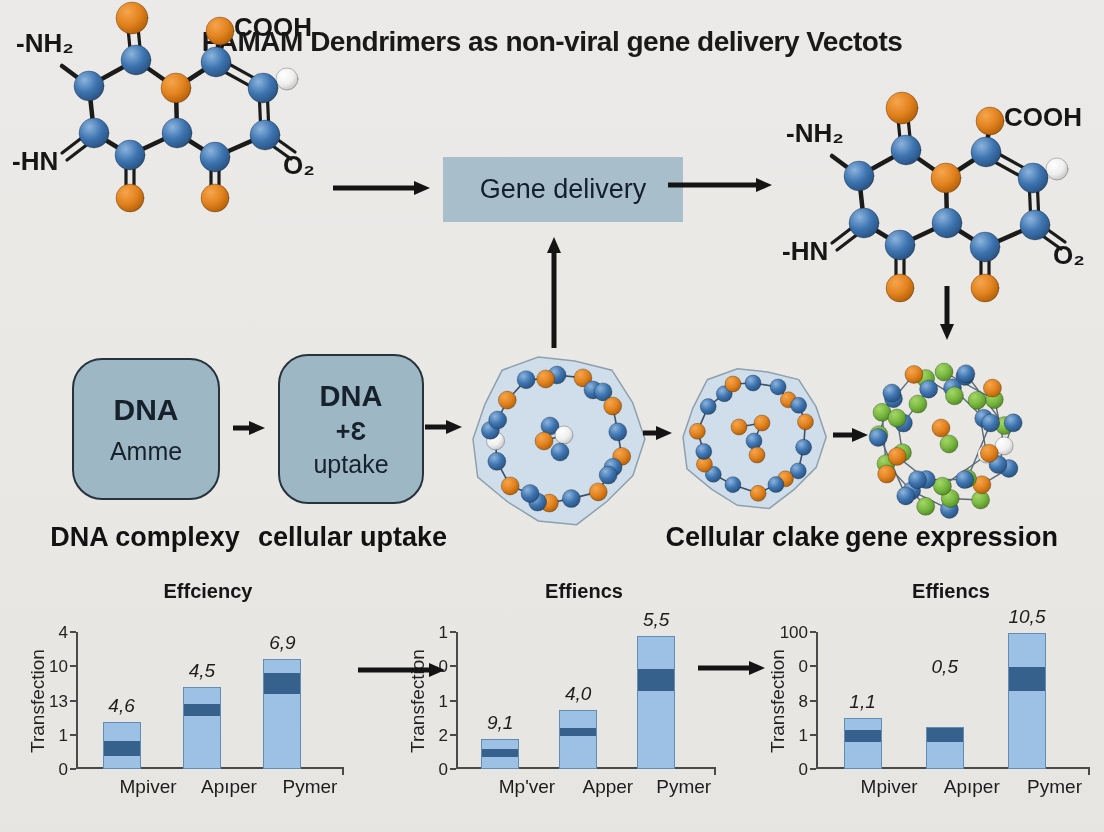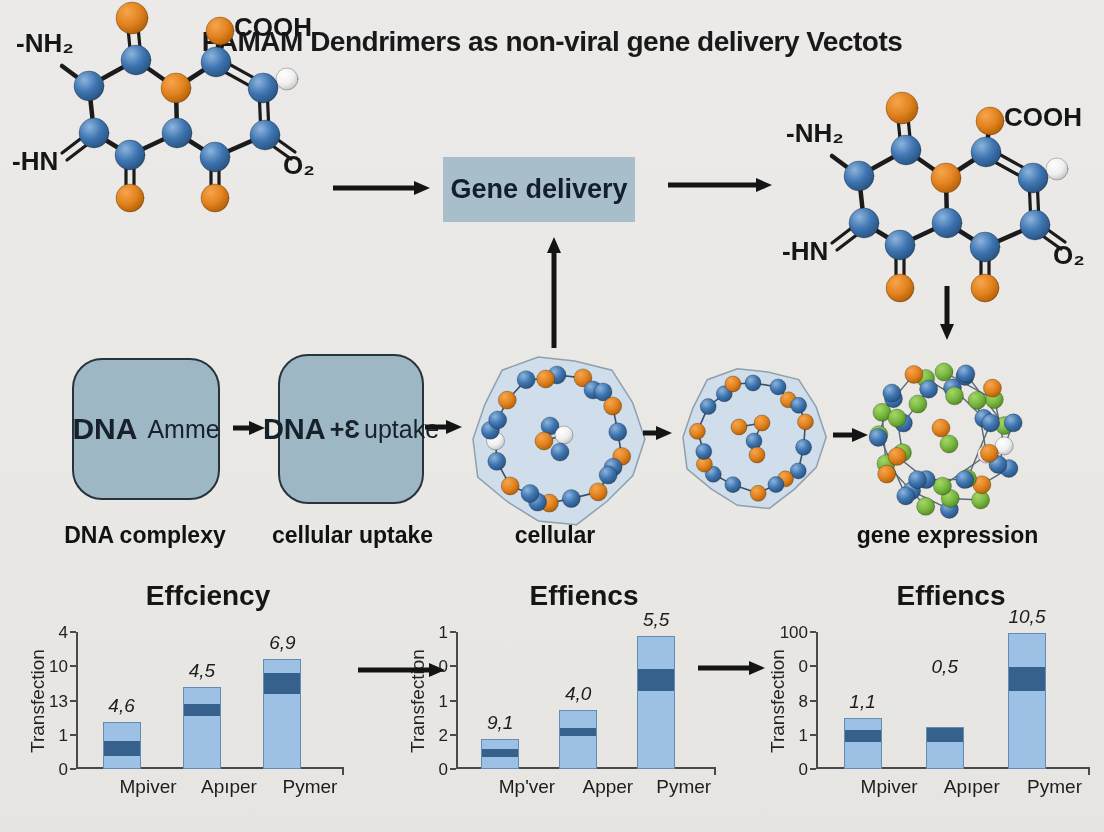--- a/index.html
+++ b/index.html
@@ -21,44 +21,44 @@
     font-size: 28px; font-weight: 700;
     color: #191919; letter-spacing: -0.5px;
   }
   .mol-wrap { width: 330px; height: 240px; }
   .mol-label {
     position: absolute;
     font-size: 26px; font-weight: 600; color: #161616;
     white-space: nowrap;
   }
   .gene-box {
-    left: 443px; top: 157px; width: 192px; height: 65px;
+    left: 443px; top: 157px; width: 240px; height: 65px;
     background: #a9becb;
     display: flex; align-items: center; justify-content: center;
-    font-size: 27px; font-weight: 700; color: #131f2b;
+    font-size: 27px; font-weight: 400; color: #131f2b;
   }
   .dna-box {
     background: #9db7c5;
     border: 2.5px solid #27333d;
     border-radius: 30px;
-    display: flex; flex-direction: row;
+    display: flex; flex-direction: column;
     align-items: center; justify-content: center;
     gap: 10px; color: #16212b;
   }
   .dna-box .l1 { font-size: 30px; font-weight: 800; }
   .dna-box .l2 { font-size: 25px; font-weight: 500; }
   .dna-box .l3 { font-size: 25px; font-weight: 500; }
   .stage-label {
-    font-size: 23px; font-weight: 700; color: #121212;
+    font-size: 27px; font-weight: 700; color: #121212;
     text-align: center; white-space: nowrap;
   }
   .chart { position: absolute; height: 234px; }
   .chart-title {
     position: absolute; top: 2px; left: 40px; right: 0;
-    text-align: center; font-size: 28px; font-weight: 700; color: #161616;
+    text-align: center; font-size: 20px; font-weight: 700; color: #161616;
   }
   .ylabel {
     position: absolute;
     width: 150px; height: 22px;
     text-align: center;
     font-size: 19px; color: #222;
     transform: translate(-50%, -50%) rotate(-90deg);
   }
   .plot-area {
     position: absolute;
@@ -369,21 +369,21 @@
         <circle cx="45.38920267635699" cy="71.04437611281438" r="9" fill="url(#gB)" stroke="rgba(0,0,0,0.25)" stroke-width="1"></circle>
         <circle cx="39.05387654303861" cy="66.09133146314569" r="9" fill="url(#gG)" stroke="rgba(0,0,0,0.25)" stroke-width="1"></circle>
         <circle cx="59.90783846303722" cy="52.026697463287896" r="9" fill="url(#gG)" stroke="rgba(0,0,0,0.25)" stroke-width="1"></circle>
         <circle cx="70.63278495436045" cy="37.12997332826479" r="9" fill="url(#gB)" stroke="rgba(0,0,0,0.25)" stroke-width="1"></circle>
         <circle cx="83" cy="76" r="9" fill="url(#gO)" stroke="rgba(0,0,0,0.25)" stroke-width="1"></circle>
         <circle cx="91" cy="92" r="9" fill="url(#gG)" stroke="rgba(0,0,0,0.25)" stroke-width="1"></circle>
       </svg></div>
 
   <div class="abs stage-label" style="left:40px;top:522px;width:210px">DNA complexy</div>
   <div class="abs stage-label" style="left:250px;top:522px;width:205px">cellular uptake</div>
-  <div class="abs stage-label" style="left:480px;top:522px;width:150px">cellular</div>
+  <div class="abs stage-label" style="left:660px;top:522px;width:185px">Cellular clake</div>
   <div class="abs stage-label" style="left:845px;top:522px;width:205px">gene expression</div>
 
   <div class="chart" style="left:18px;top:578px;width:340px">
       <div class="chart-title">Effciency</div>
       <div class="ylabel" style="left: 20px; top: 122.5px;">Transfection</div>
       <div class="plot-area" style="left: 58px; top: 54px; width: 268px; height: 137px;"></div>
       <div class="ytick" style="left: 4px; top: 45px;">4</div>
       <div class="ytick-mark" style="left: 52px; top: 53px;"></div>
       <div class="ytick" style="left: 4px; top: 79.25px;">10</div>
       <div class="ytick-mark" style="left: 52px; top: 87.25px;"></div>

